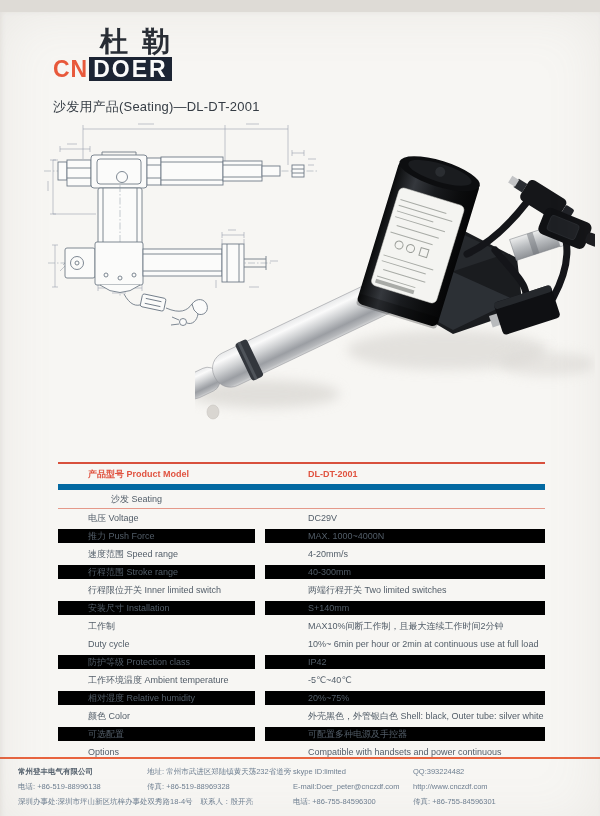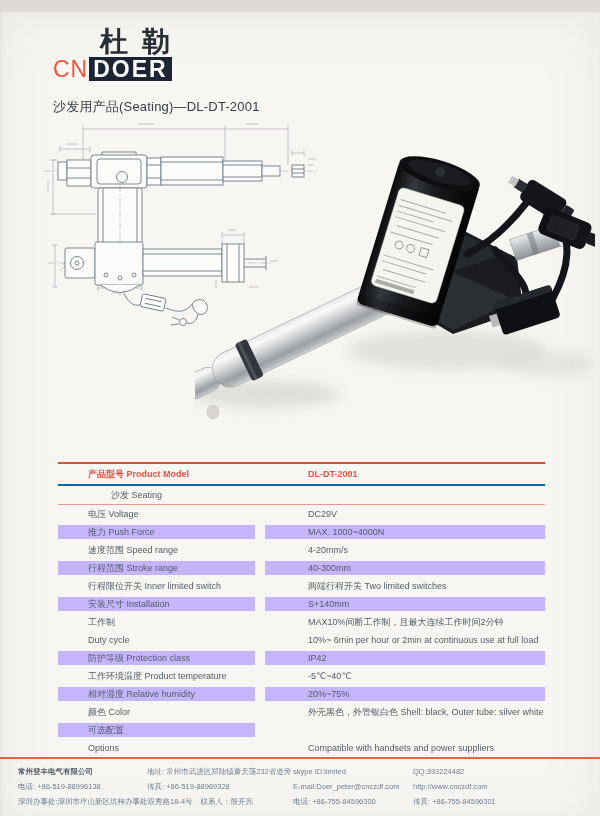--- a/index.html
+++ b/index.html
@@ -6,43 +6,43 @@
   .page{position:relative;width:600px;height:816px;margin:12px auto;background:#f7f6f3;overflow:hidden;
         font-family:"Liberation Sans","DejaVu Sans",sans-serif;color:#3a434c;}
   .page::after{content:'';position:absolute;inset:0;pointer-events:none;
         box-shadow:inset 0 0 55px rgba(150,140,128,.12), inset 2px 0 4px rgba(140,130,118,.10);}
 
   
   .logo{position:absolute;left:45px;top:16px;width:220px;height:60px;}
   .logo-cjk{position:absolute;left:55px;top:0px;font-size:28px;font-weight:bold;color:#272c34;
         letter-spacing:14px;line-height:28px;white-space:nowrap;}
   .brand{position:absolute;left:8px;top:29px;display:flex;align-items:center;height:24px;}
-  .brand-cn{font-size:23px;font-weight:normal;color:#e8593b;letter-spacing:1px;line-height:24px;}
+  .brand-cn{font-size:23px;font-weight:bold;color:#e8593b;letter-spacing:1px;line-height:24px;}
   .brand-doer{background:#1d2534;color:#fbfbfa;font-size:23px;font-weight:bold;letter-spacing:2px;
         line-height:24px;height:24px;padding:0 4px;margin-left:1px;}
   .doc-title{position:absolute;left:53px;top:86px;font-size:13px;color:#353c44;letter-spacing:.2px;}
 
   
   .drawing{position:absolute;left:40px;top:103px;width:285px;height:255px;}
   .photo{position:absolute;left:195px;top:110px;width:400px;height:300px;}
   .ln{stroke:#6f7a87;stroke-width:.9;fill:none;}
   .lnf{fill:#fbfbfa;stroke:#6f7a87;stroke-width:.9;}
   .dim{stroke:#9aa3af;stroke-width:.6;fill:none;}
   .cl{stroke:#8a94a1;stroke-width:.5;stroke-dasharray:7 2 1.5 2;fill:none;}
 
   
   .spec{position:absolute;left:58px;top:450px;width:487px;border-top:2.5px solid #d8503c;}
-  .thead{display:flex;align-items:center;height:20px;border-bottom:2px solid #0369a1;}
+  .thead{display:flex;align-items:center;height:20px;border-bottom:6px solid #0369a1;}
   .trow{display:flex;align-items:center;height:18px;}
   .trow.sep{border-bottom:1px solid #e5998a;}
   .tcell{height:14px;line-height:14px;font-size:9px;white-space:nowrap;color:#525d68;box-sizing:border-box;}
   .tcell-l{width:197px;padding-left:30px;}
   .tgap{width:10px;height:14px;}
   .tcell-r{flex:1;padding-left:43px;}
-  .trow.gray .tcell{background:#c4b5fd;}
+  .trow.gray .tcell{background:#000000;}
   .thead .tcell{color:#e05340;font-weight:bold;background:none;}
 
   
   .footline{position:absolute;left:0;top:745px;width:600px;height:2px;background:#e8643f;}
   .footer{position:absolute;left:18px;top:752px;right:8px;font-size:7.5px;color:#6e7f91;}
   .frow{display:flex;line-height:15px;white-space:nowrap;justify-content:flex-end;}
   .fc1{width:129px;}
   .fc2{width:146px;}
   .fc3{width:120px;}
   .fc4{flex:1;}
@@ -293,42 +293,43 @@
           <div class="tcell tcell-l">Duty cycle</div>
           <div class="tgap"></div>
           <div class="tcell tcell-r">10%~ 6min per hour or 2min at continuous use at full load</div>
         </div>
         <div class="trow gray">
           <div class="tcell tcell-l">防护等级 Protection class</div>
           <div class="tgap"></div>
           <div class="tcell tcell-r">IP42</div>
         </div>
         <div class="trow">
-          <div class="tcell tcell-l">工作环境温度 Product temperature</div>
+          <div class="tcell tcell-l">工作环境温度 Ambient temperature</div>
           <div class="tgap"></div>
           <div class="tcell tcell-r">-5℃~40℃</div>
         </div>
         <div class="trow gray">
           <div class="tcell tcell-l">相对湿度 Relative humidity</div>
           <div class="tgap"></div>
           <div class="tcell tcell-r">20%~75%</div>
         </div>
         <div class="trow">
           <div class="tcell tcell-l">颜色 Color</div>
           <div class="tgap"></div>
           <div class="tcell tcell-r">外壳黑色，外管银白色 Shell: black, Outer tube: silver white</div>
         </div>
         <div class="trow gray">
           <div class="tcell tcell-l">可选配置</div>
           <div class="tgap"></div>
+          <div class="tcell tcell-r">可配置多种电源及手控器</div>
         </div>
         <div class="trow">
           <div class="tcell tcell-l">Options</div>
           <div class="tgap"></div>
-          <div class="tcell tcell-r">Compatible with handsets and power suppliers</div>
+          <div class="tcell tcell-r">Compatible with handsets and power continuous</div>
         </div>
       </div>
   </div>
 
   <div class="footline"></div>
   <div class="footer">
     <div class="frow">
       <div class="fc1 fcompany">常州登丰电气有限公司</div>
       <div class="fc2">地址: 常州市武进区郑陆镇黄天荡232省道旁</div>
       <div class="fc3">skype ID:limited</div>

